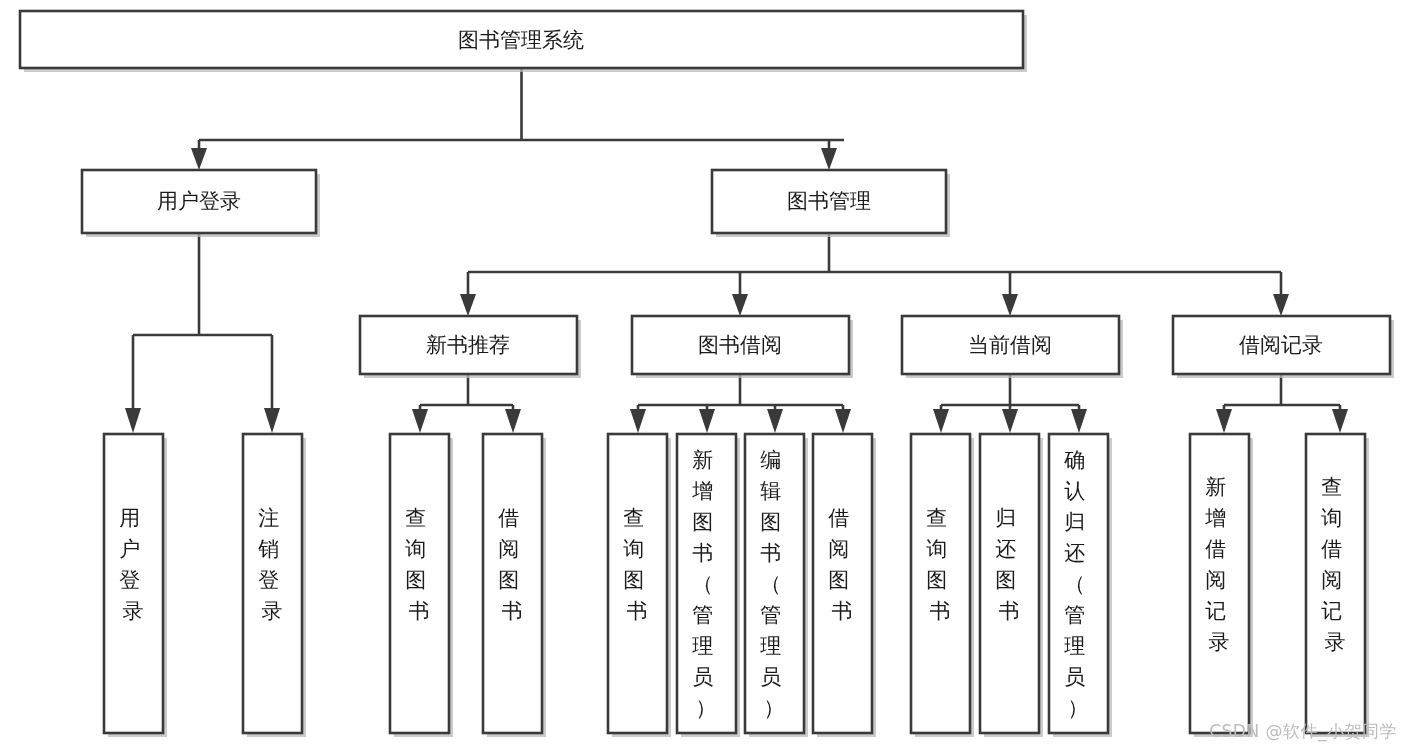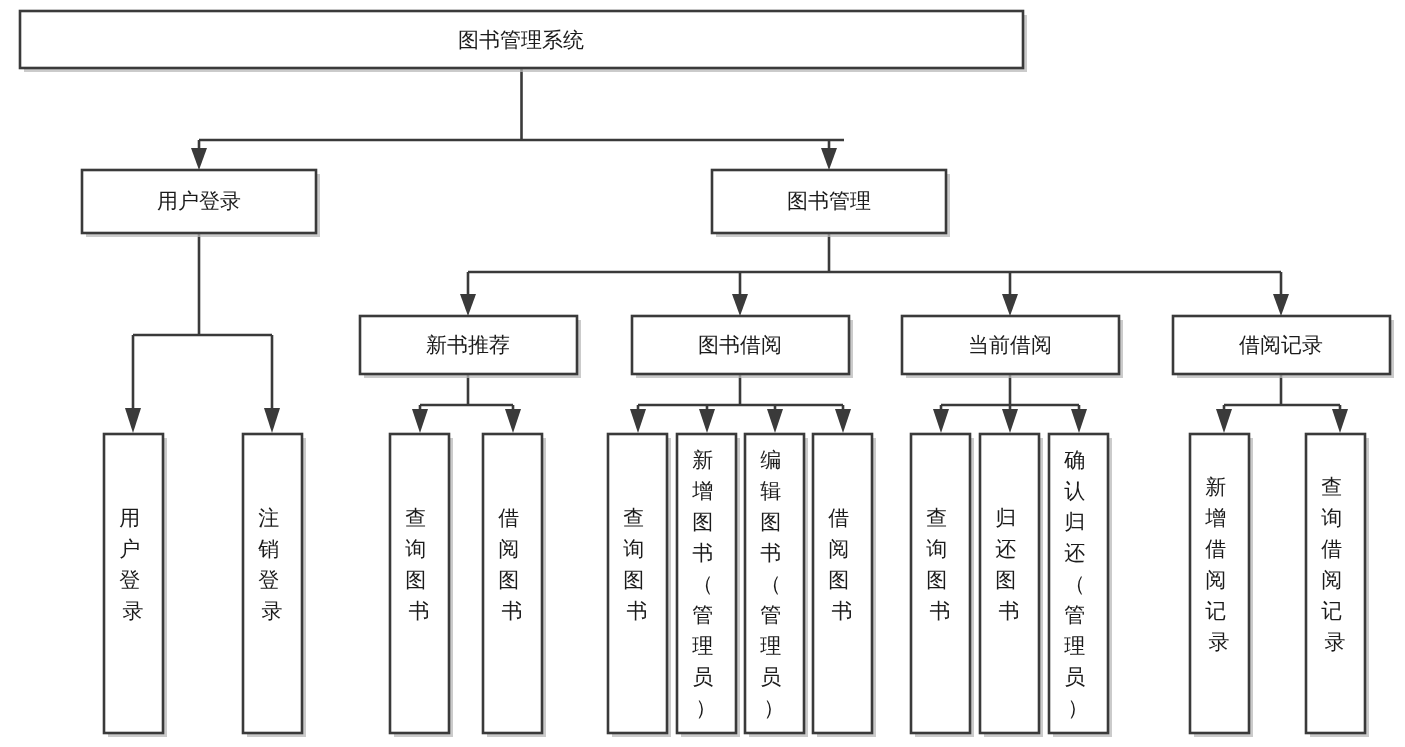--- a/index.html
+++ b/index.html
@@ -338,14 +338,15 @@
         <tspan x="1335" dy="31">询</tspan>
         <tspan x="1335" dy="31">借</tspan>
         <tspan x="1335" dy="31">阅</tspan>
         <tspan x="1335" dy="31">记</tspan>
         <tspan x="1335" dy="31">录</tspan>
       </text>
     </g>
 
   </svg>
 
+  <div class="watermark-text">CSDN @软件_小贺同学</div>
 
 </div>
 
 </body></html>

